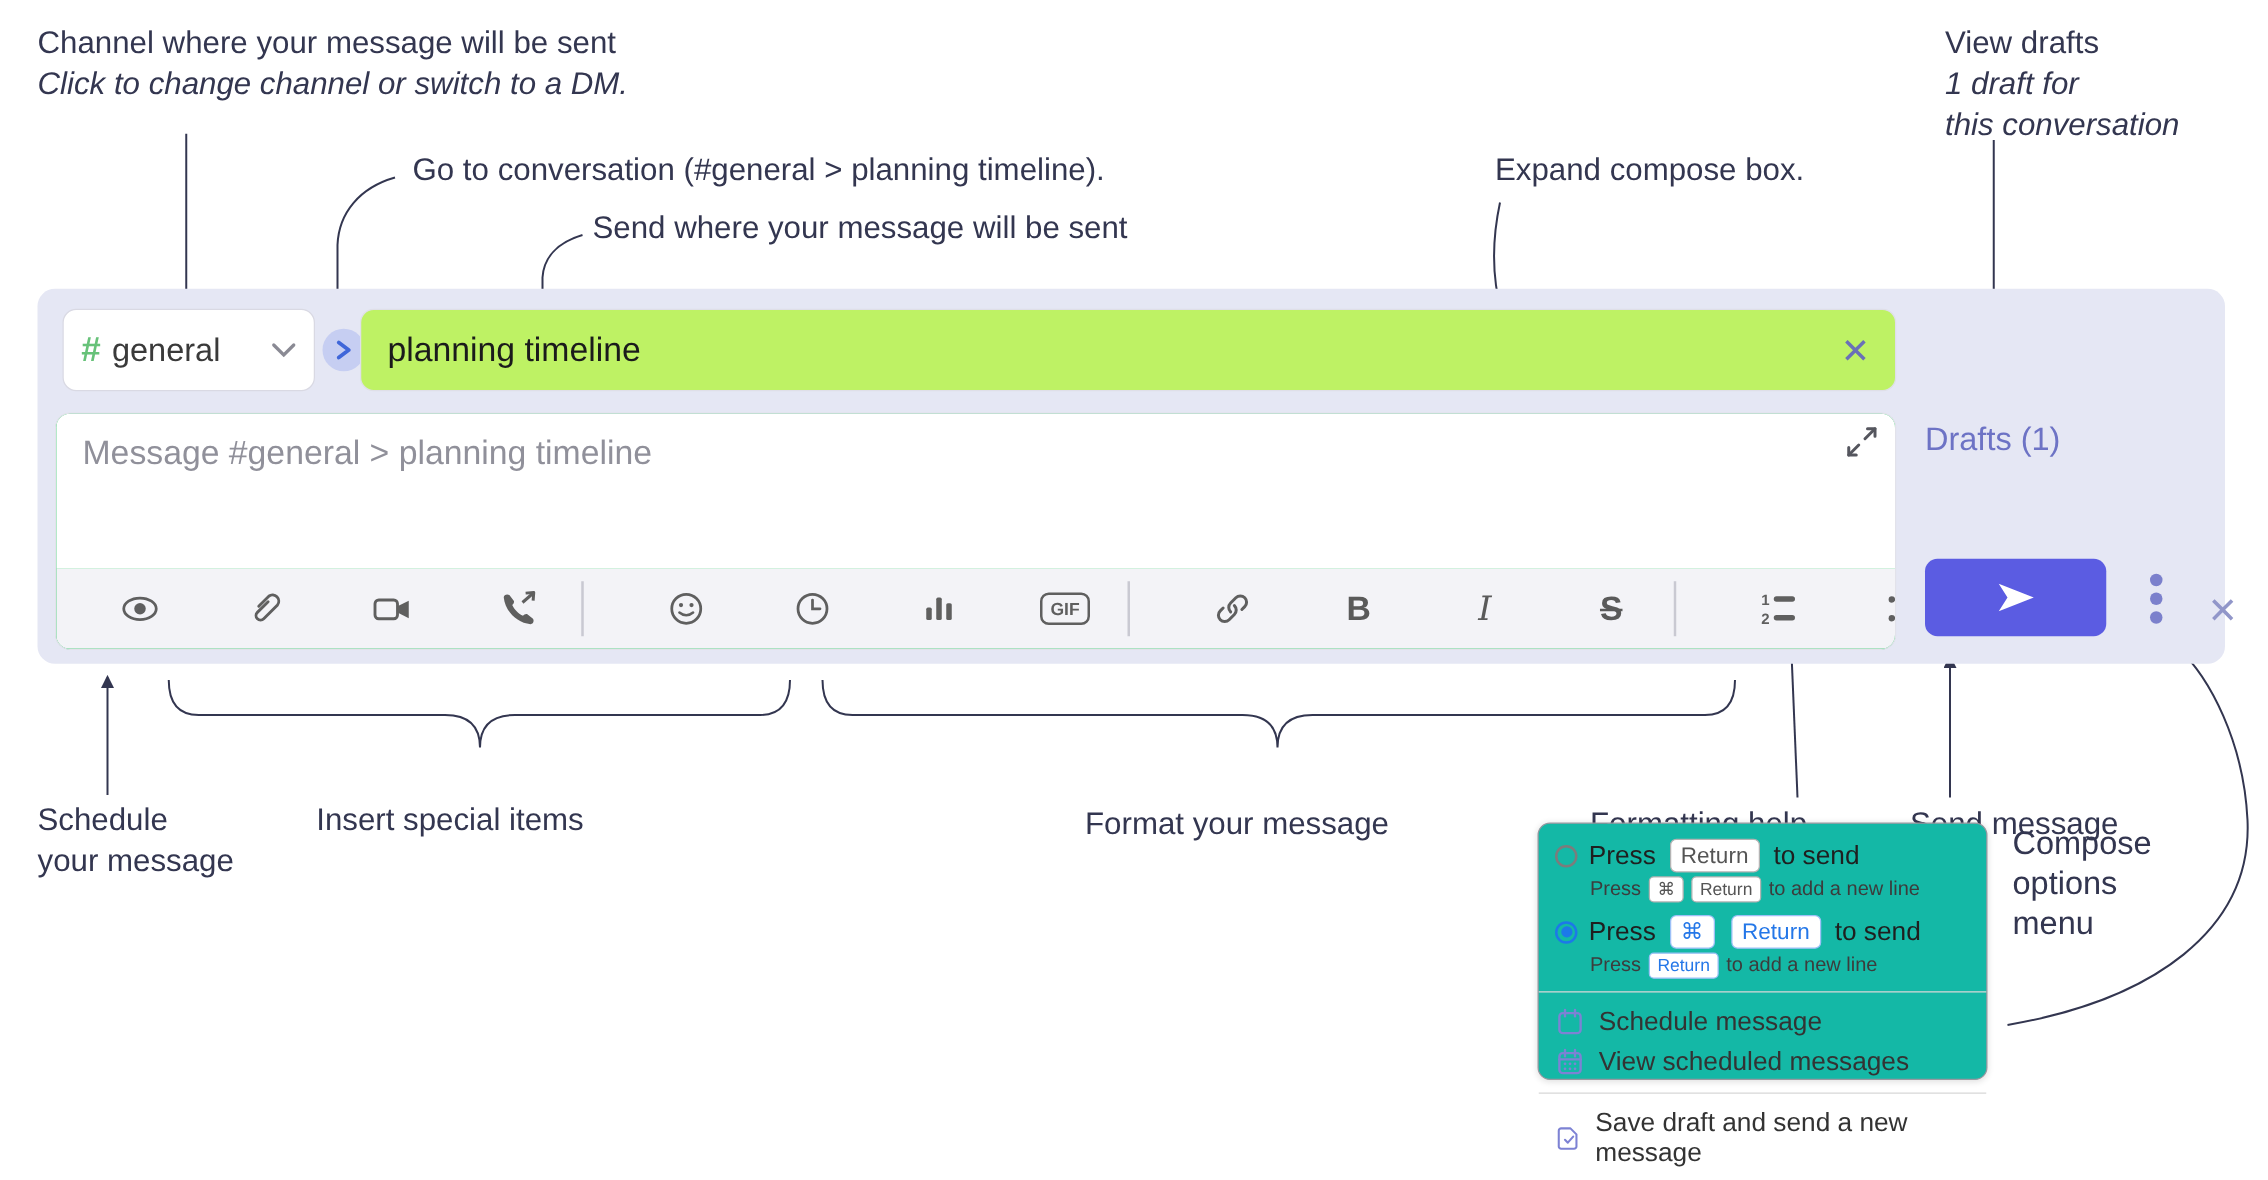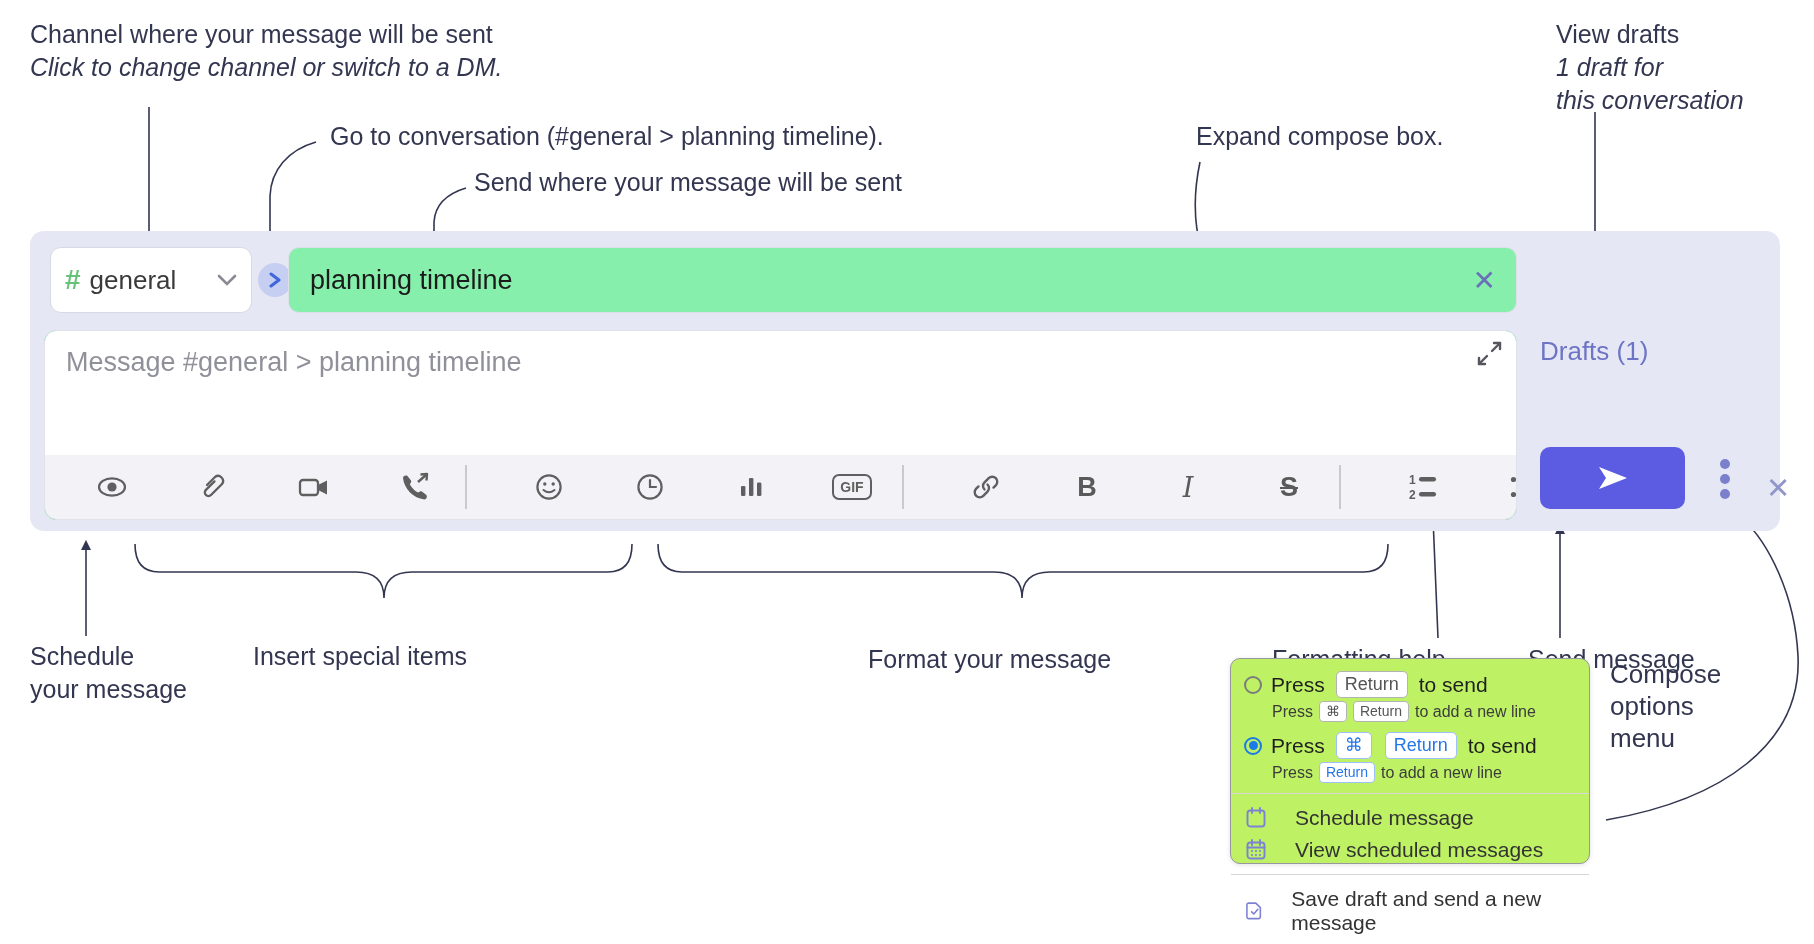--- a/index.html
+++ b/index.html
@@ -17,21 +17,21 @@
   .compose{position:absolute;left:30px;top:231px;width:1750px;height:300px;
            background:#e5e7f4;border-radius:14px;}
   .chanbtn{position:absolute;left:50px;top:247px;width:202px;height:66px;background:#fff;
            border:1px solid #d9d9e3;border-radius:11px;display:flex;align-items:center;
            padding:0 14px;box-sizing:border-box;gap:9px;}
   .hash{color:#67c279;font-weight:700;font-size:28px;}
   .chname{color:#3a3a3a;font-size:26px;}
   .chev{margin-left:auto;}
   .gobtn{position:absolute;left:258px;top:263px;width:34px;height:34px;border-radius:50%;
          background:#c6cef2;display:flex;align-items:center;justify-content:center;}
-  .topicbox{position:absolute;left:288px;top:247px;width:1229px;height:66px;background:#86efac;
+  .topicbox{position:absolute;left:288px;top:247px;width:1229px;height:66px;background:#bef264;
             border:1px solid #dfdfe8;border-radius:11px;box-sizing:border-box;display:flex;align-items:center;justify-content:flex-end;}
   .topicbox input{border:none;outline:none;flex:1;font-family:"Liberation Sans",sans-serif;
             font-size:27px;color:#1b1b1b;padding:0 0 0 21px;background:transparent;}
   .clearx{color:#6a70b8;font-size:28px;padding:0 20px;cursor:pointer;}
   .closex{position:absolute;left:1736px;top:240px;font-size:29px;color:#9196c9;cursor:pointer;}
 
   .msgwrap{position:absolute;left:44px;top:330px;width:1473px;height:190px;background:#22c55e;
            border:1px solid #e2e2ea;border-radius:12px;box-sizing:border-box;overflow:hidden;}
   .msgwrap textarea{display:block;width:100%;height:124px;border:none;outline:none;resize:none;
            font-family:"Liberation Sans",sans-serif;font-size:27px;color:#1b1b1b;
@@ -51,35 +51,35 @@
           padding:3px 6px;color:#5f5f5f;}
   .codebox{border:2.4px solid #5f5f5f;border-radius:7px;font-size:15px;font-weight:700;
           padding:2px 4px;color:#5f5f5f;letter-spacing:-1px;}
   .expand{position:absolute;left:1476px;top:340px;}
   .drafts{position:absolute;left:1540px;top:336px;color:#6d73c5;font-size:26px;cursor:pointer;}
   .sendbtn{position:absolute;left:1540px;top:447px;width:145px;height:62px;background:#5b5ce2;
            border-radius:10px;display:flex;align-items:center;justify-content:center;cursor:pointer;}
   .dots{position:absolute;left:1717px;top:457px;cursor:pointer;}
 
   
-  .popup{position:absolute;left:1230px;top:658px;width:360px;height:206px;background:#bef264;
+  .popup{position:absolute;left:1230px;top:658px;width:360px;height:206px;background:#14b8a6;
          border:1.5px solid #97979f;border-radius:10px;box-shadow:0 1px 5px rgba(0,0,0,.12);
          box-sizing:border-box;padding:12px 14px 8px 13px;font-size:21px;color:#1f1f1f;}
   .prow{display:flex;align-items:center;gap:9px;cursor:pointer;}
   .radio{width:18px;height:18px;border-radius:50%;border:2px solid #7c7c7c;flex:none;box-sizing:border-box;}
   .radio.on{border-color:#1c79e8;position:relative;}
   .radio.on::after{content:"";position:absolute;left:2.5px;top:2.5px;width:9px;height:9px;
          border-radius:50%;background:#1c79e8;}
   .chip{display:inline-block;border:1.5px solid #b3b3b3;border-radius:5px;background:#fff;
         color:#555;font-size:18px;line-height:25px;padding:0 8px;margin:0 2px;}
   .chip.blue{border-color:#9cc0f7;color:#2477e8;}
   .sub{margin:3px 0 10px 28px;font-size:16px;color:#3c3c3c;display:flex;align-items:center;gap:6px;}
   .sub .chip{font-size:14px;line-height:19px;padding:0 6px;border-radius:4px;margin:0;}
   .pdiv{border-top:1px solid #d7d7d7;margin:8px -14px 8px -13px;}
-  .mrow{display:flex;align-items:center;gap:28px;padding:4px 1px;font-size:21px;color:#333;cursor:pointer;}
+  .mrow{display:flex;align-items:center;gap:12px;padding:4px 1px;font-size:21px;color:#333;cursor:pointer;}
 </style>
 </head>
 <body>
 
 <div class="canvas">
 
   <svg class="connectors" width="1814" height="944">
     <defs>
       <marker id="arr" viewBox="0 0 10 10" refX="8" refY="5" markerWidth="6.5" markerHeight="6.5" orient="auto-start-reverse">
         <path d="M0,0 L10,5 L0,10 z" fill="#333650"></path>

